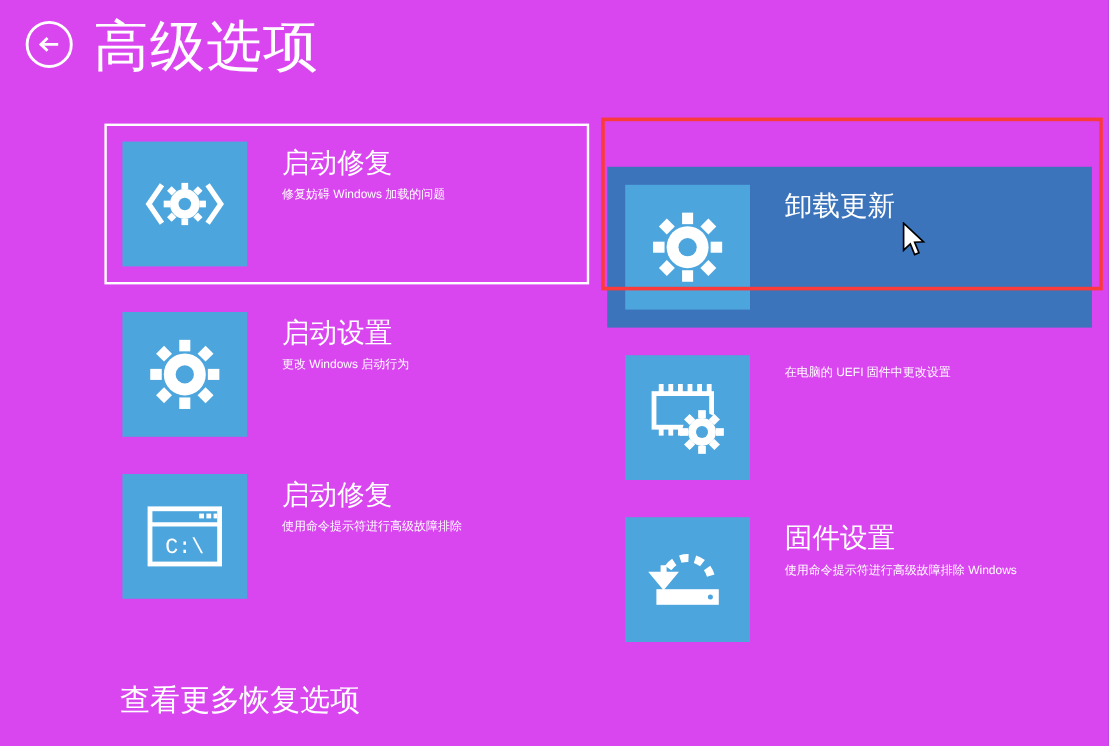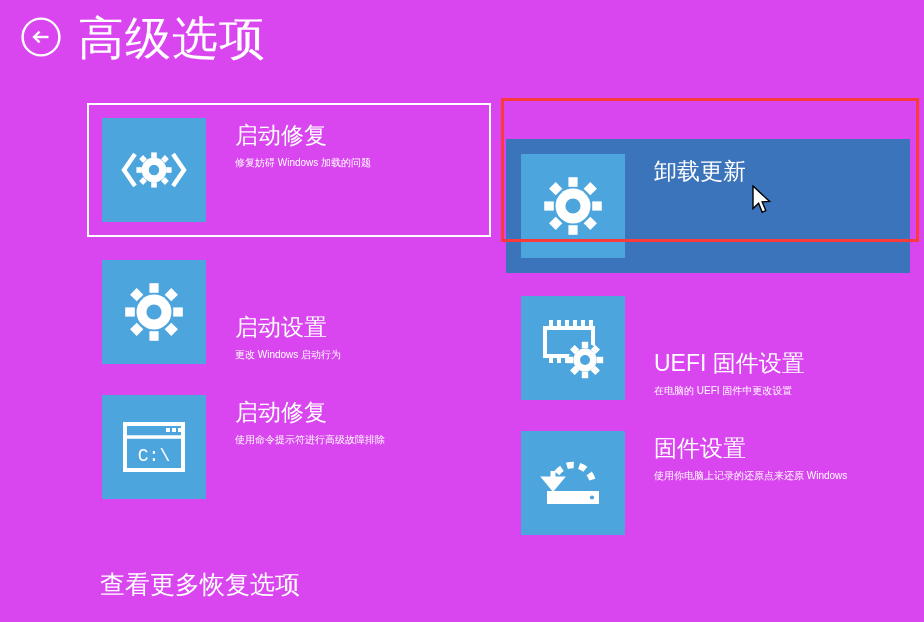--- a/index.html
+++ b/index.html
@@ -65,21 +65,21 @@
     height: 134px;
     padding: 13px;
     display: flex;
     align-items: flex-start;
     border: 2px solid transparent;
     cursor: pointer;
   }
   .tile.col-left  { left: 87px; }
   .tile.col-right { left: 506px; margin-top: 36px; }
   .tile.row-0 { top: 4px; }
-  .tile.row-1 { top: 146px; align-items: flex-end; }
+  .tile.row-1 { top: 146px; }
   .tile.row-2 { top: 281px; }
 
   .tile.focused {
     border-color: #ffffff;
   }
   .tile.hovered {
     background: #3b74bb;
   }
 
   .tile-icon {
@@ -269,21 +269,20 @@
               <rect x="31.4" y="29.4" width="6.5" height="6.5" transform="rotate(-45 34.6 32.6)"></rect>
               <rect x="52.1" y="50.1" width="6.5" height="6.5" transform="rotate(-45 55.4 53.4)"></rect>
               <rect x="52.1" y="29.4" width="6.5" height="6.5" transform="rotate(45 55.4 32.6)"></rect>
               <rect x="31.4" y="50.1" width="6.5" height="6.5" transform="rotate(45 34.6 53.4)"></rect>
             </g>
             <circle cx="45" cy="43" r="5" fill="#4da5dd"></circle>
           </g>
         </svg>
       </div>
       <div class="tile-text">
-        <div class="tile-title">UEFI 固件设置</div>
         <div class="tile-desc">在电脑的 UEFI 固件中更改设置</div>
       </div>
     </div>
 
     <div class="tile col-left row-2">
       <div class="tile-icon">
         <svg width="64" height="52" viewBox="0 0 64 52" aria-hidden="true">
           <rect x="3" y="3" width="58" height="46" fill="none" stroke="#ffffff" stroke-width="4"></rect>
           <path d="M3 16 H61" stroke="#ffffff" stroke-width="3.4"></path>
           <g fill="#ffffff">
@@ -307,21 +306,21 @@
           <path d="M13 30 A20 20 0 0 1 53 30" fill="none" stroke="#ffffff" stroke-width="6.5" stroke-dasharray="7 5.5" stroke-linecap="butt"></path>
 
           <path d="M13 16 L13 30 M5.5 24 L13 33 L20.5 24 Z" fill="#ffffff" stroke="#ffffff" stroke-width="5" stroke-linejoin="miter"></path>
 
           <rect x="7" y="36" width="52" height="13" fill="#ffffff"></rect>
           <circle cx="52" cy="42.5" r="2.1" fill="#4da5dd"></circle>
         </svg>
       </div>
       <div class="tile-text">
         <div class="tile-title">固件设置</div>
-        <div class="tile-desc">使用你电脑上记录的还原点来还原 Windows</div>
+        <div class="tile-desc">使用命令提示符进行高级故障排除 Windows</div>
       </div>
     </div>
 
   </div>
 
   <div id="annotation-box"></div>
 
   <div id="more-options-link">查看更多恢复选项</div>
 
   <div id="mouse-cursor">

